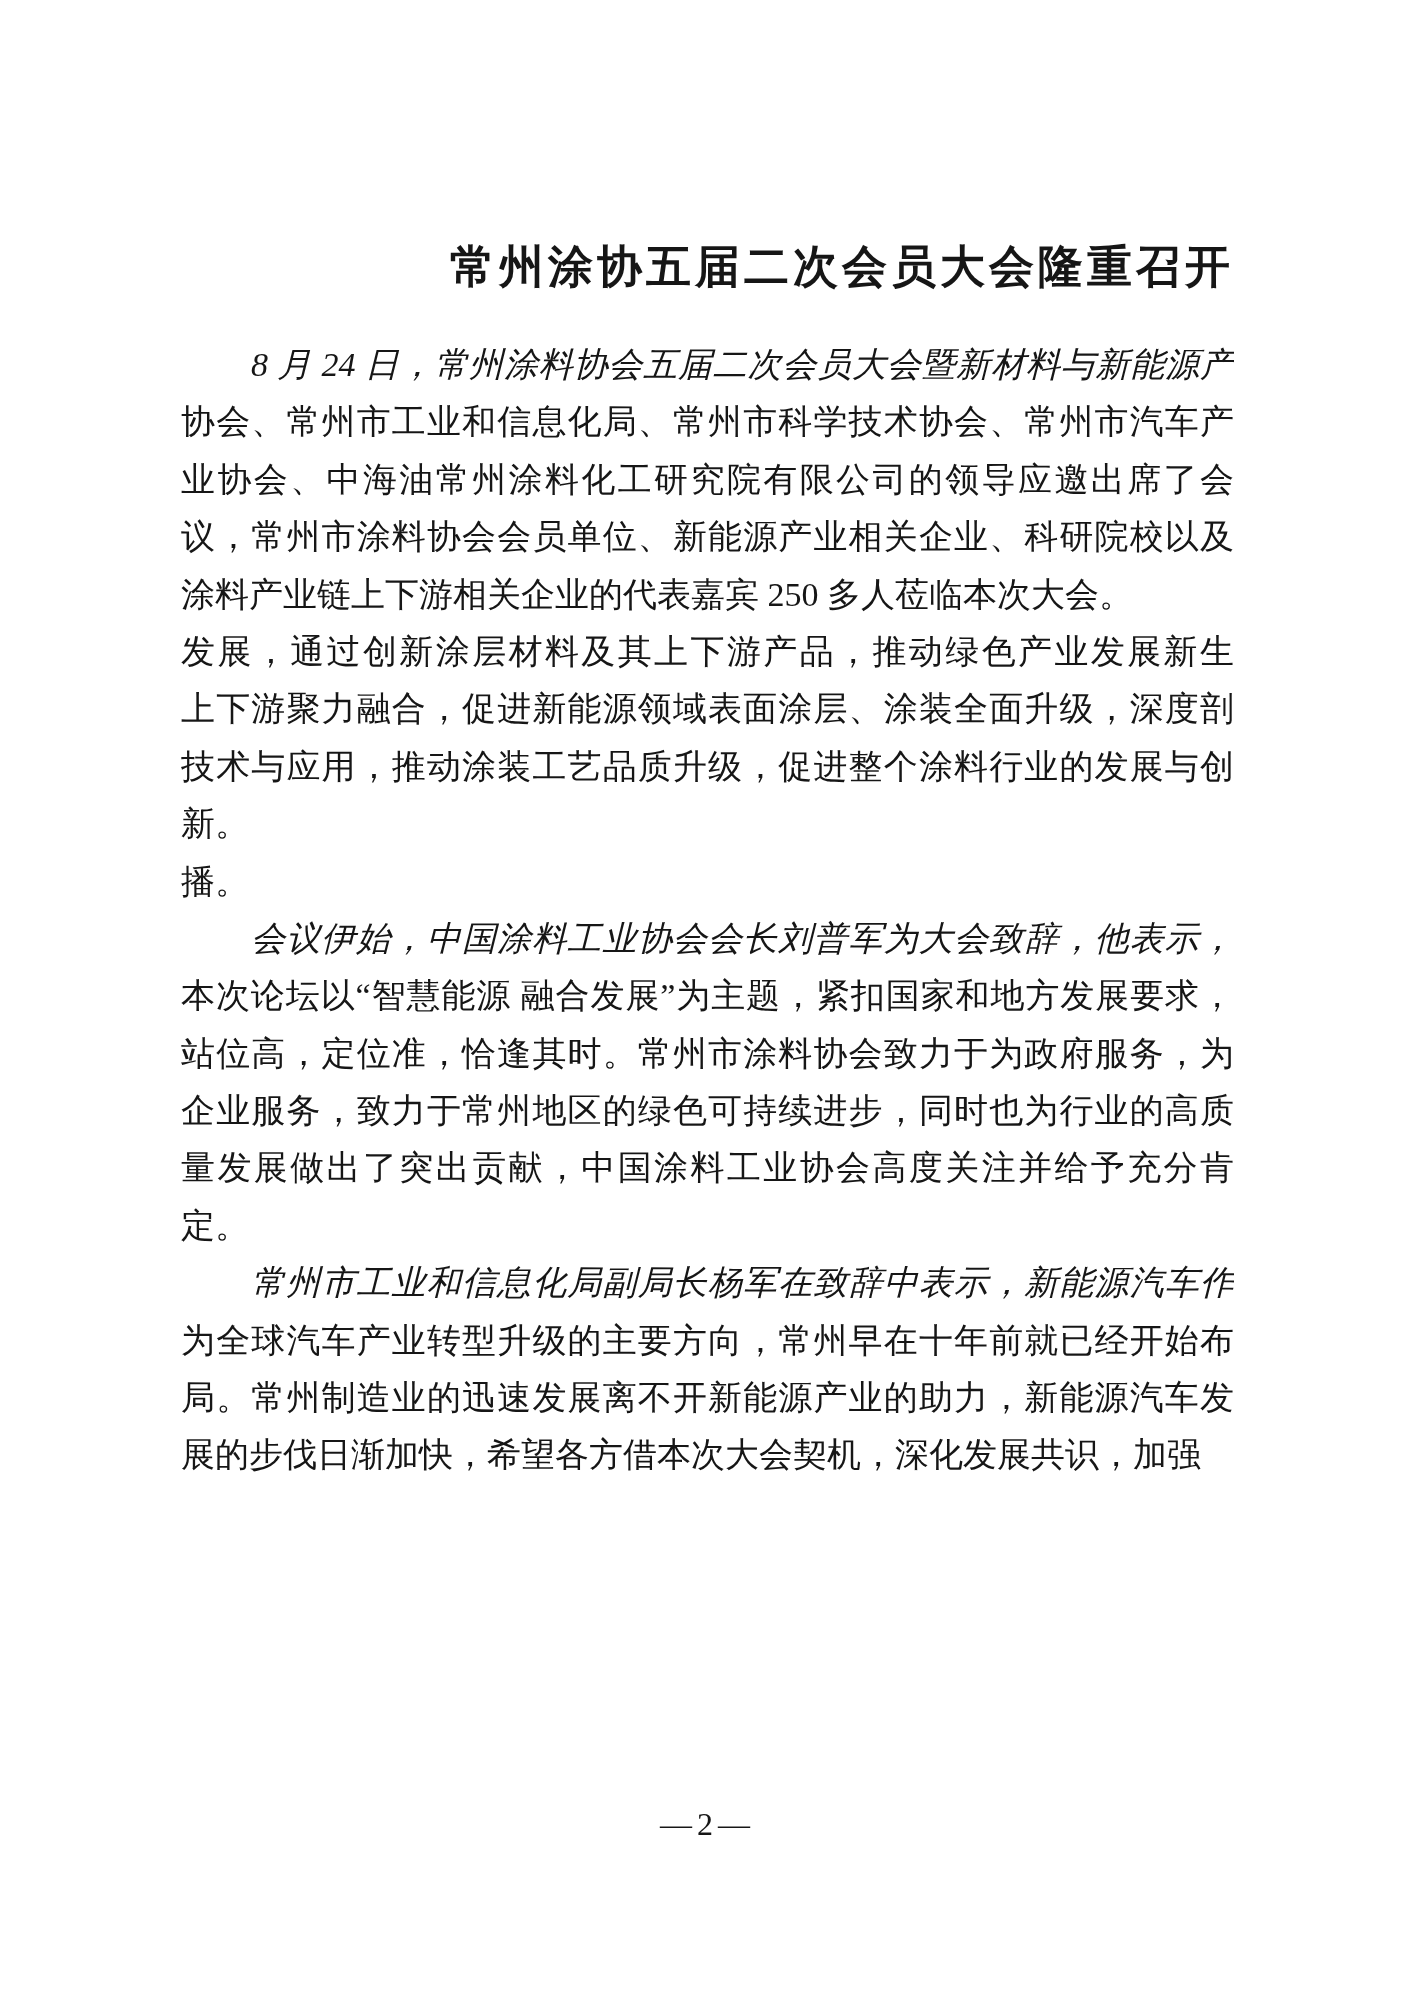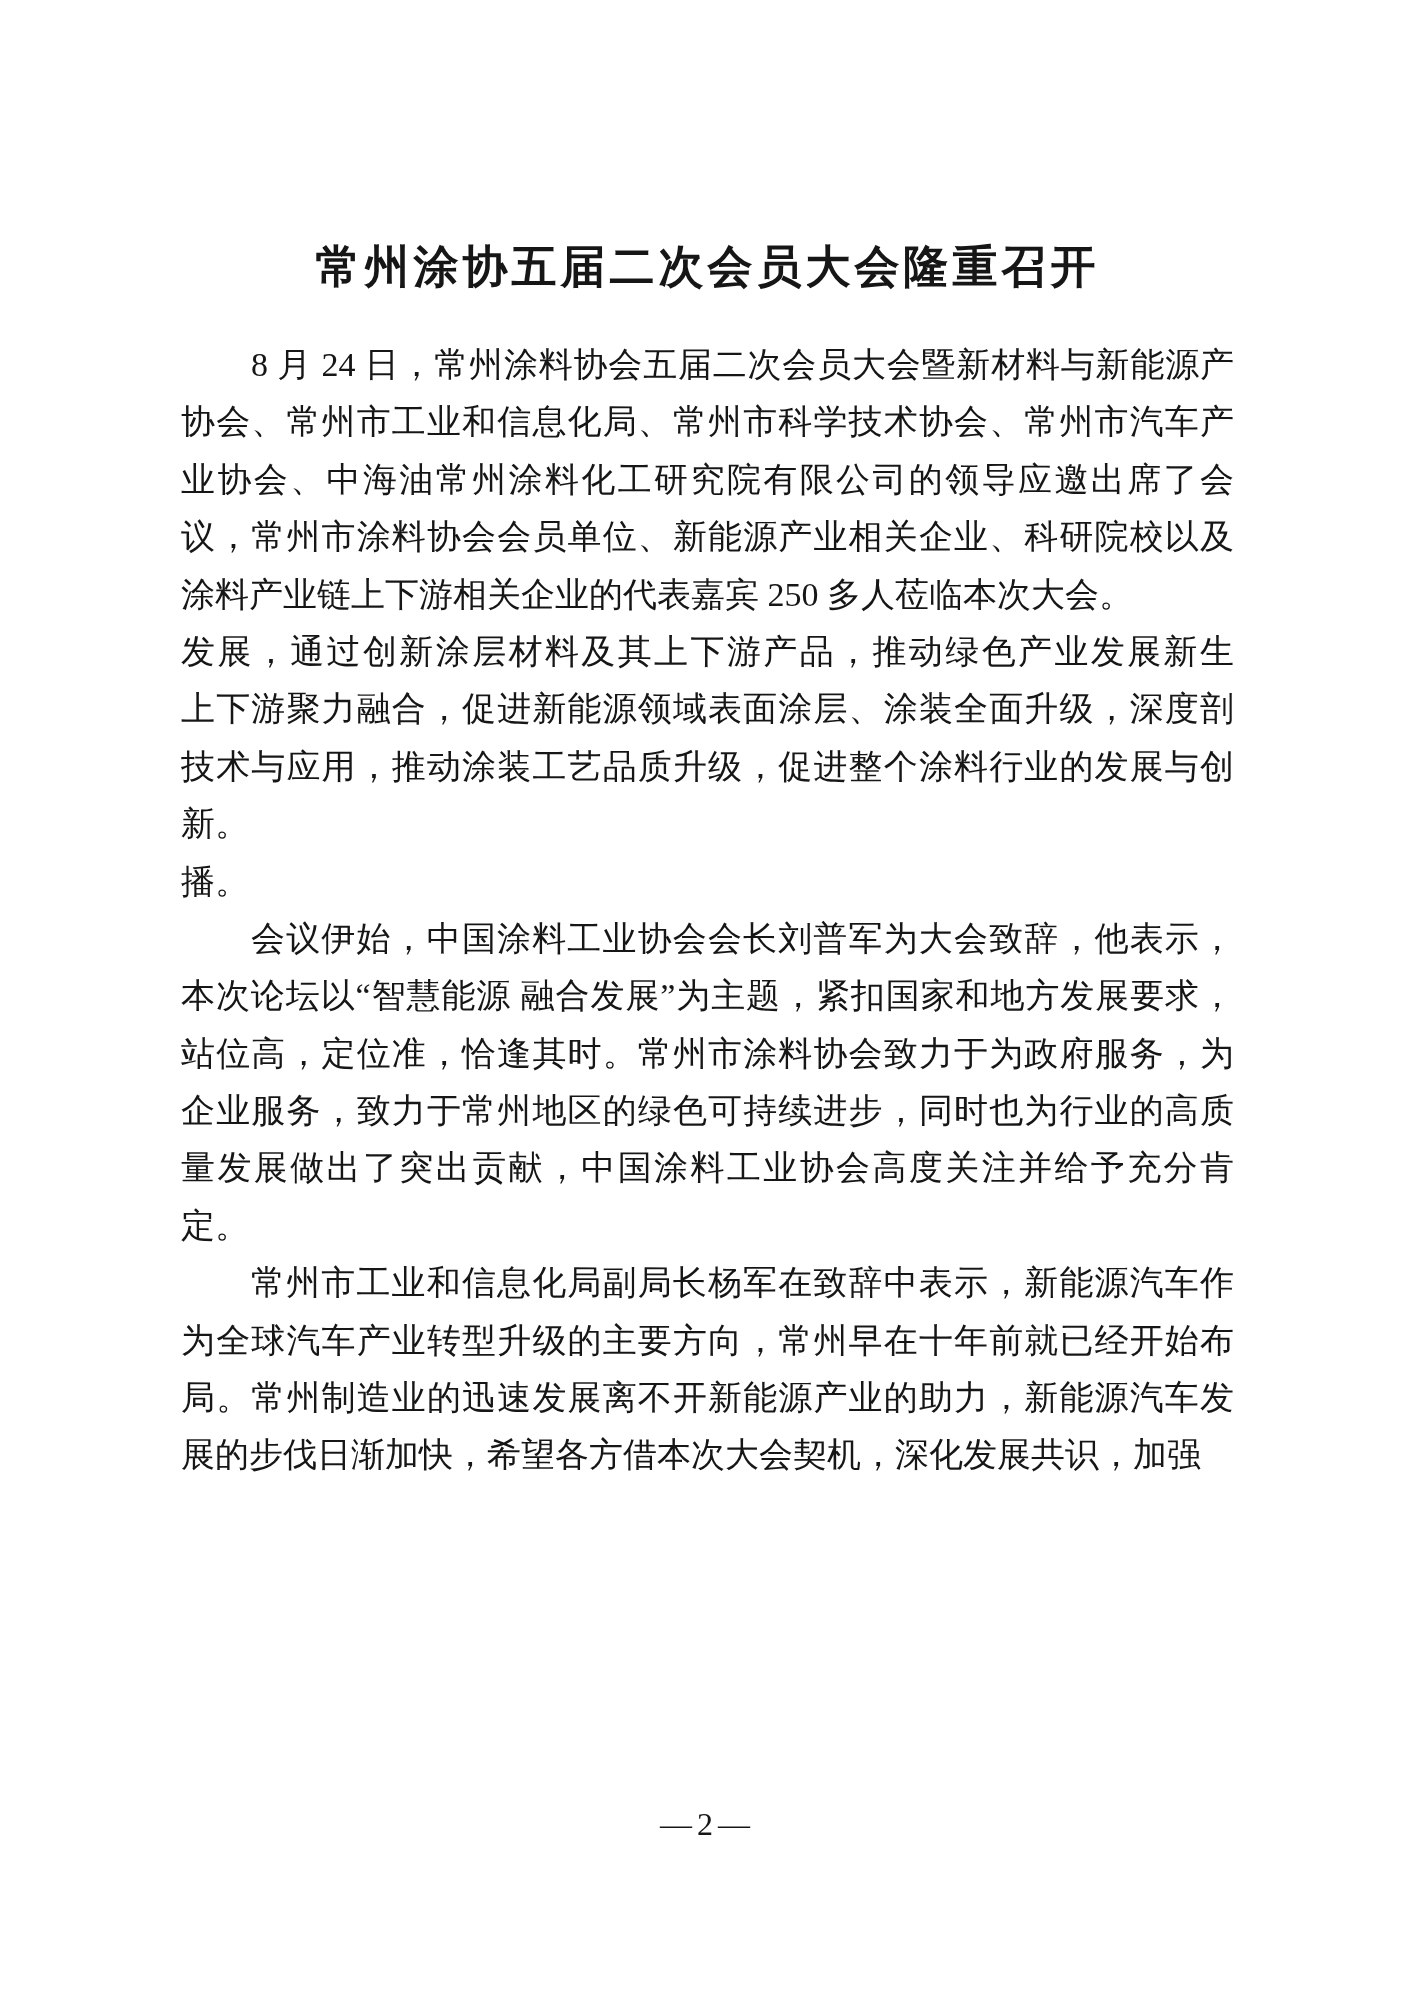--- a/index.html
+++ b/index.html
@@ -14,21 +14,21 @@
     background: #ffffff;
     color: #161616;
     font-family: "Liberation Serif", serif;
     overflow: hidden;
   }
   .doc-title {
     position: absolute;
     top: 238px;
     left: 181px;
     width: 1053px;
-    text-align: center;
+    text-align: right;
     font-size: 45px;
     font-weight: bold;
     letter-spacing: 4px;
     line-height: 58px;
     white-space: nowrap;
   }
   .doc-body {
     position: absolute;
     top: 336px;
     left: 181px;
@@ -37,20 +37,21 @@
   .line {
     font-size: 34px;
     line-height: 57.4px;
     height: 57.4px;
     text-align: justify;
     text-align-last: justify;
     overflow: hidden;
   }
   .line.indent {
     text-indent: 70px;
+    font-style: italic;
   }
   .line.para-end {
     text-align-last: left;
   }
   .page-footer {
     position: absolute;
     top: 1800px;
     left: 181px;
     width: 1053px;
     text-align: center;

